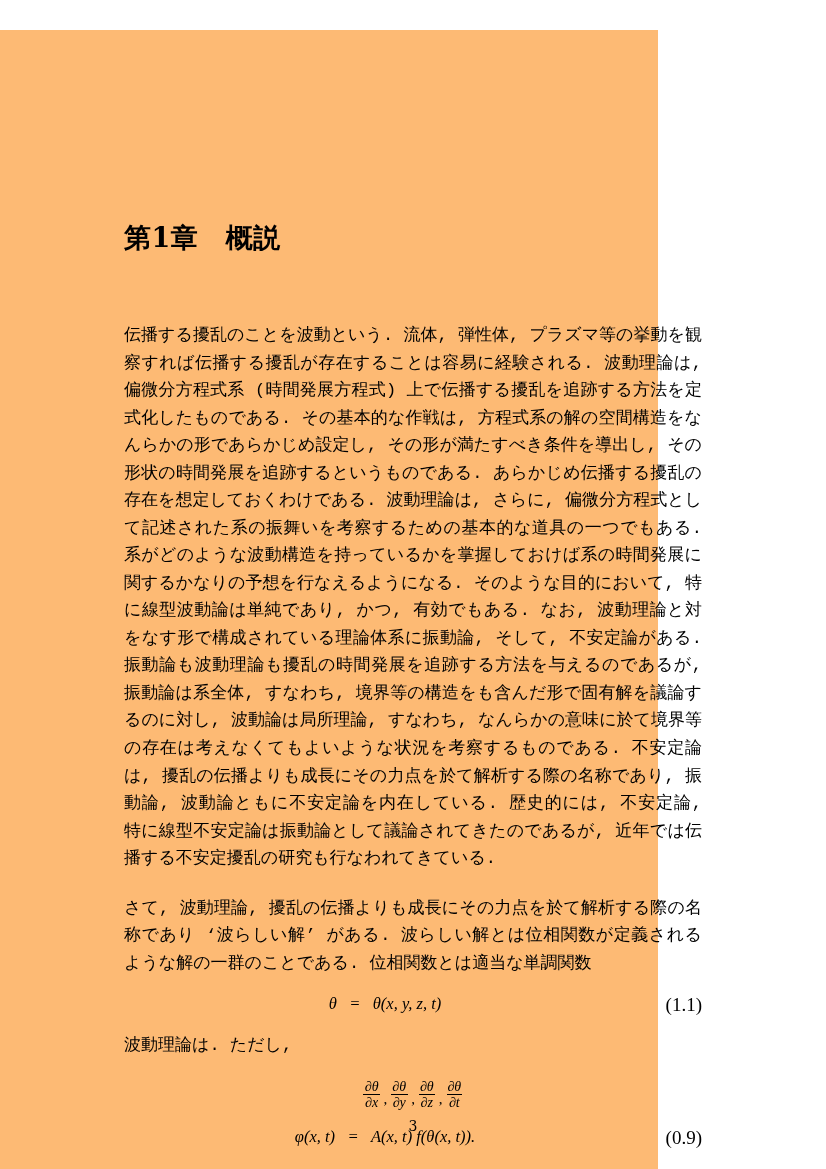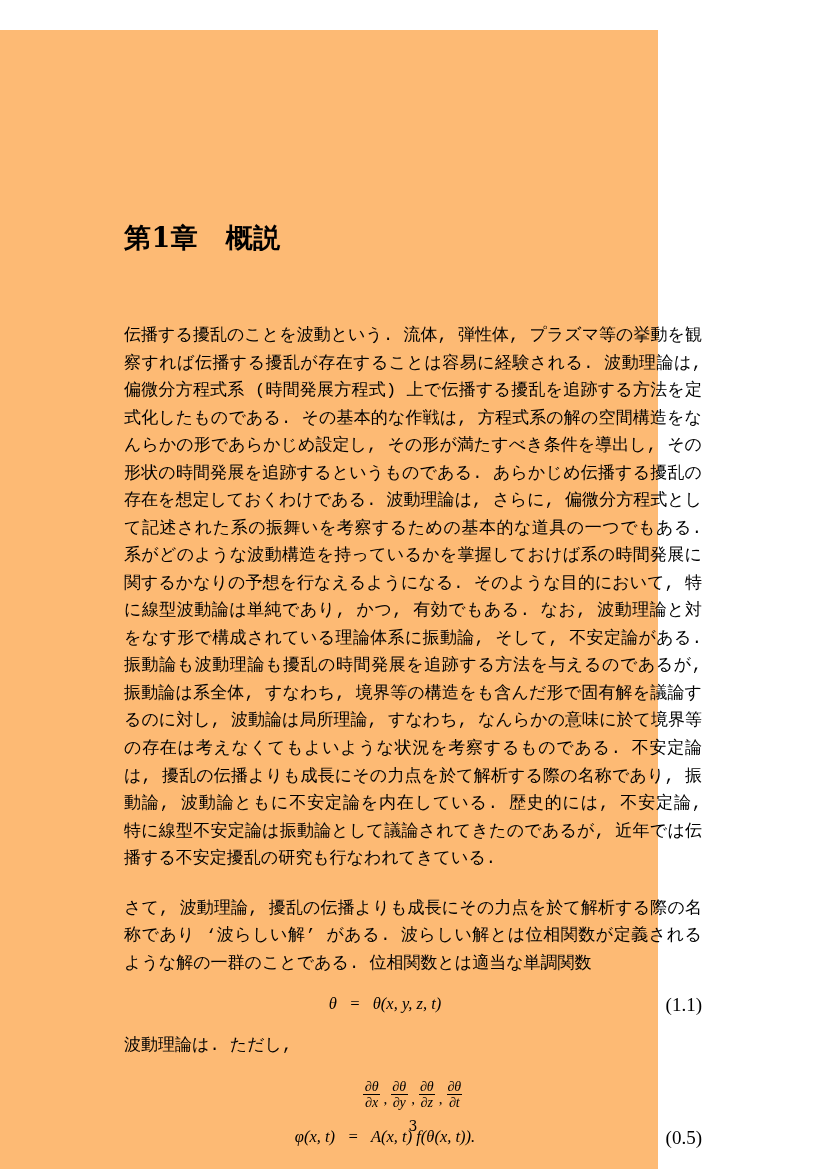--- a/index.html
+++ b/index.html
@@ -160,19 +160,19 @@
           <span class="den">∂t</span>
         </span>
       </span>
     </div>
 
 
     <div class="eq-row">
       <span class="eq-spacer"></span>
       <span class="eq-body">φ(x, t)   =   A(x, t) f(θ(x, t)).</span>
       <span class="eq-spacer"></span>
-      <span class="eq-num">(0.5)</span>
+      <span class="eq-num">(0.9)</span>
     </div>
 
   </div>
 
   <div class="page-number">3</div>
 </div>
 
 </body></html>

